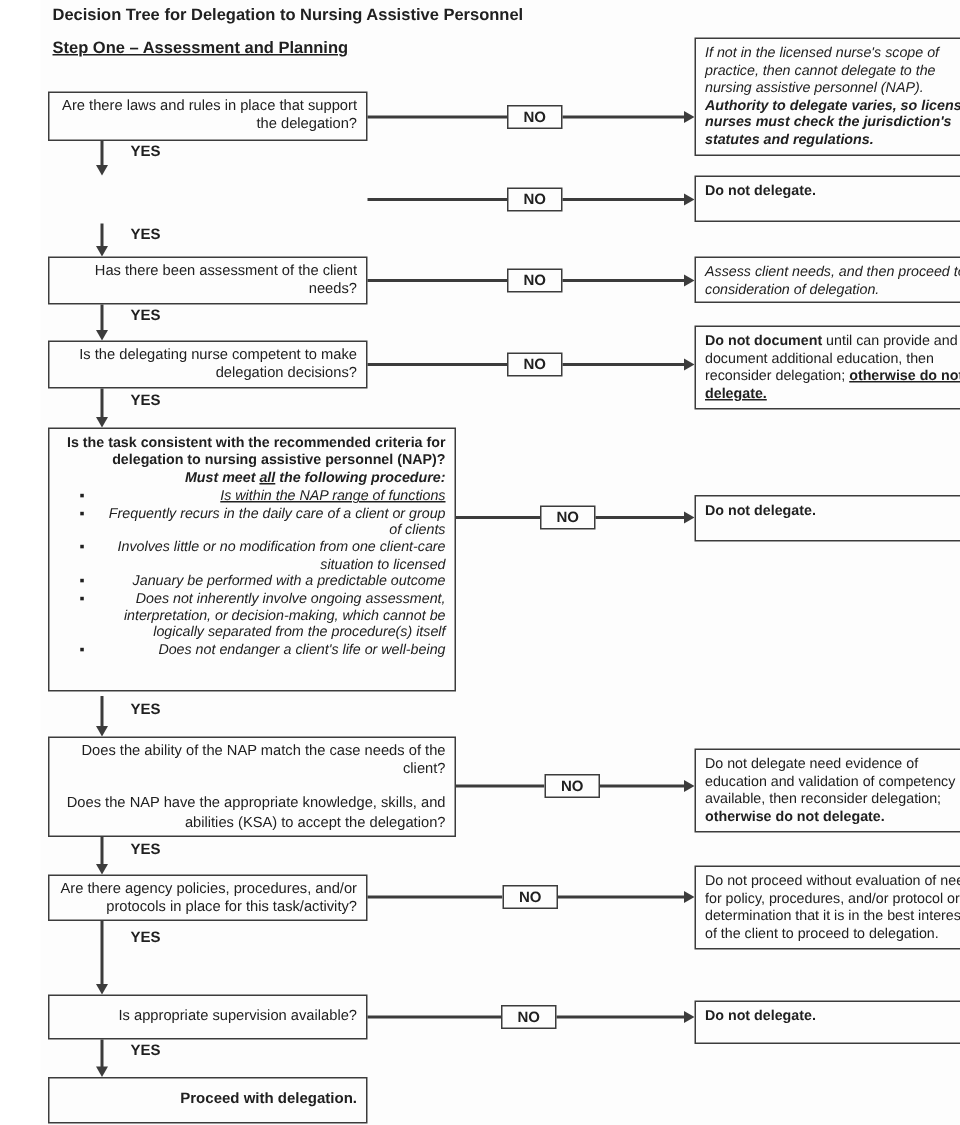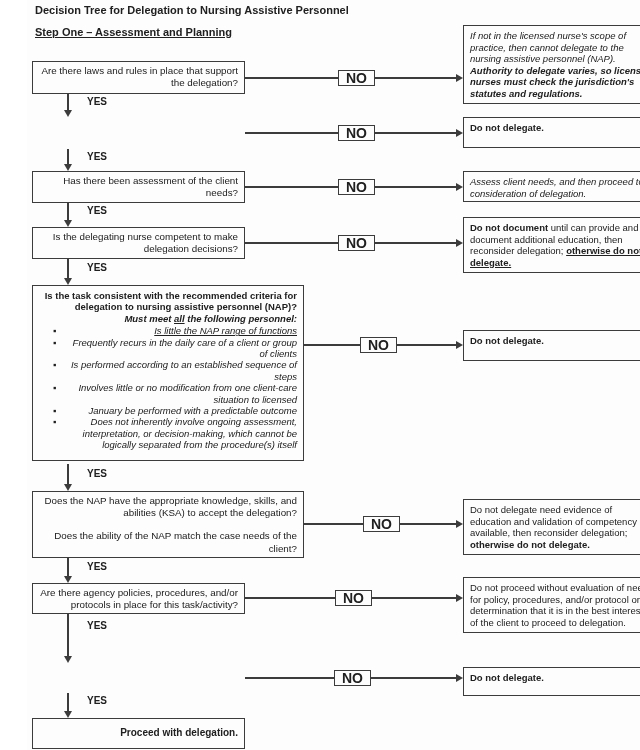--- a/index.html
+++ b/index.html
@@ -13,21 +13,21 @@
   .title    { position:absolute; left:8px; top:4px;  font-size:11px; font-weight:bold; }
   .subtitle { position:absolute; left:8px; top:26px; font-size:11px; font-weight:bold; text-decoration:underline; }
 
   .qbox,.abox,.nobox {
     position:absolute; box-sizing:border-box;
     border:1.5px solid var(--border,#3c3c3c);
     background:var(--background,#fdfdfd);
   }
   .qbox { font-size:9.8px; line-height:1.25; padding:3px 6px;text-align:right; }
   .abox { font-size:9.5px; line-height:1.22; padding:4px 6px; }
-  .nobox { width:37px; height:16px; font-size:14px; font-weight:bold;
+  .nobox { width:37px; height:16px; font-size:10px; font-weight:bold;
            display:flex; align-items:center; justify-content:center; }
 
   .hline { position:absolute; height:1.5px; background:var(--border,#3c3c3c); }
   .vline { position:absolute; width:1.5px;  background:var(--border,#3c3c3c); }
   .arr-d { position:absolute; width:0; height:0;
            border-left:4px solid transparent; border-right:4px solid transparent;
            border-top:7px solid var(--border,#3c3c3c); }
   .arr-r { position:absolute; width:0; height:0;
            border-top:4px solid transparent; border-bottom:4px solid transparent;
            border-left:7px solid var(--border,#3c3c3c); }
@@ -110,46 +110,46 @@
   <div class="arr-r" style="left:429px;top:239px"></div>
   <div class="abox" style="left:436px;top:217px;width:197px;min-height:56px">
     <span class="b">Do not document</span><span> until can provide and document additional education, then reconsider delegation; </span><span class="b u">otherwise do not delegate.</span>
   </div>
   <div class="vline" style="left:40px;top:259px;height:20px"></div>
   <div class="arr-d" style="left:37px;top:278px"></div>
   <div class="yes" style="left:60px;top:262px">YES</div>
 
   <div class="qbox crit" style="left:5px;top:285px;width:272px;min-height:176px">
     <div class="b">Is the task consistent with the recommended criteria for delegation to nursing assistive personnel (NAP)?</div>
-    <div class="bi"><span>Must meet </span><span class="u">all</span><span> the following personnel:</span></div>
+    <div class="bi"><span>Must meet </span><span class="u">all</span><span> the following procedure:</span></div>
     <ul>
-      <li class="u">Is little the NAP range of functions</li>
+      <li class="u">Is within the NAP range of functions</li>
       <li>Frequently recurs in the daily care of a client or group of clients</li>
-      <li>Is performed according to an established sequence of steps</li>
       <li>Involves little or no modification from one client-care situation to licensed</li>
       <li>January be performed with a predictable outcome</li>
       <li>Does not inherently involve ongoing assessment, interpretation, or decision-making, which cannot be logically separated from the procedure(s) itself</li>
+      <li>Does not endanger a client's life or well-being</li>
     </ul>
   </div>
   <div class="hline" style="left:277px;top:344px;width:56px"></div>
   <div class="nobox" style="left:333px;top:337px">
     <span>NO</span>
   </div>
   <div class="hline" style="left:370px;top:344px;width:59px"></div>
   <div class="arr-r" style="left:429px;top:341px"></div>
   <div class="abox b" style="left:436px;top:330px;width:197px;height:31px">
     <span>Do not delegate.</span>
   </div>
   <div class="vline" style="left:40px;top:464px;height:21px"></div>
   <div class="arr-d" style="left:37px;top:484px"></div>
   <div class="yes" style="left:60px;top:468px">YES</div>
 
   <div class="qbox ksa" style="left:5px;top:491px;width:272px;height:67px">
+    <p>Does the ability of the NAP match the case needs of the client?</p>
     <p>Does the NAP have the appropriate knowledge, skills, and abilities (KSA) to accept the delegation?</p>
-    <p>Does the ability of the NAP match the case needs of the client?</p>
   </div>
   <div class="hline" style="left:277px;top:523px;width:59px"></div>
   <div class="nobox" style="left:336px;top:516px">
     <span>NO</span>
   </div>
   <div class="hline" style="left:373px;top:523px;width:56px"></div>
   <div class="arr-r" style="left:429px;top:520px"></div>
   <div class="abox" style="left:436px;top:499px;width:197px;min-height:50px">
     <span>Do not delegate need evidence of education and validation of competency available, then reconsider delegation; </span><span class="b">otherwise do not delegate.</span>
   </div>
@@ -166,20 +166,23 @@
   </div>
   <div class="hline" style="left:345px;top:597px;width:84px"></div>
   <div class="arr-r" style="left:429px;top:594px"></div>
   <div class="abox" style="left:436px;top:577px;width:197px;min-height:54px">
     <span>Do not proceed without evaluation of need for policy, procedures, and/or protocol or determination that it is in the best interest of the client to proceed to delegation.</span>
   </div>
   <div class="vline" style="left:40px;top:614px;height:43px"></div>
   <div class="arr-d" style="left:37px;top:656px"></div>
   <div class="yes" style="left:60px;top:620px">YES</div>
 
+  <div class="qbox" style="left:5px;top:663px;width:213px;height:30px;padding-top:8px">
+    <span>Is appropriate supervision available?</span>
+  </div>
   <div class="hline" style="left:218px;top:677px;width:89px"></div>
   <div class="nobox" style="left:307px;top:670px">
     <span>NO</span>
   </div>
   <div class="hline" style="left:344px;top:677px;width:85px"></div>
   <div class="arr-r" style="left:429px;top:674px"></div>
   <div class="abox b" style="left:436px;top:667px;width:197px;height:29px">
     <span>Do not delegate.</span>
   </div>
   <div class="vline" style="left:40px;top:693px;height:19px"></div>

